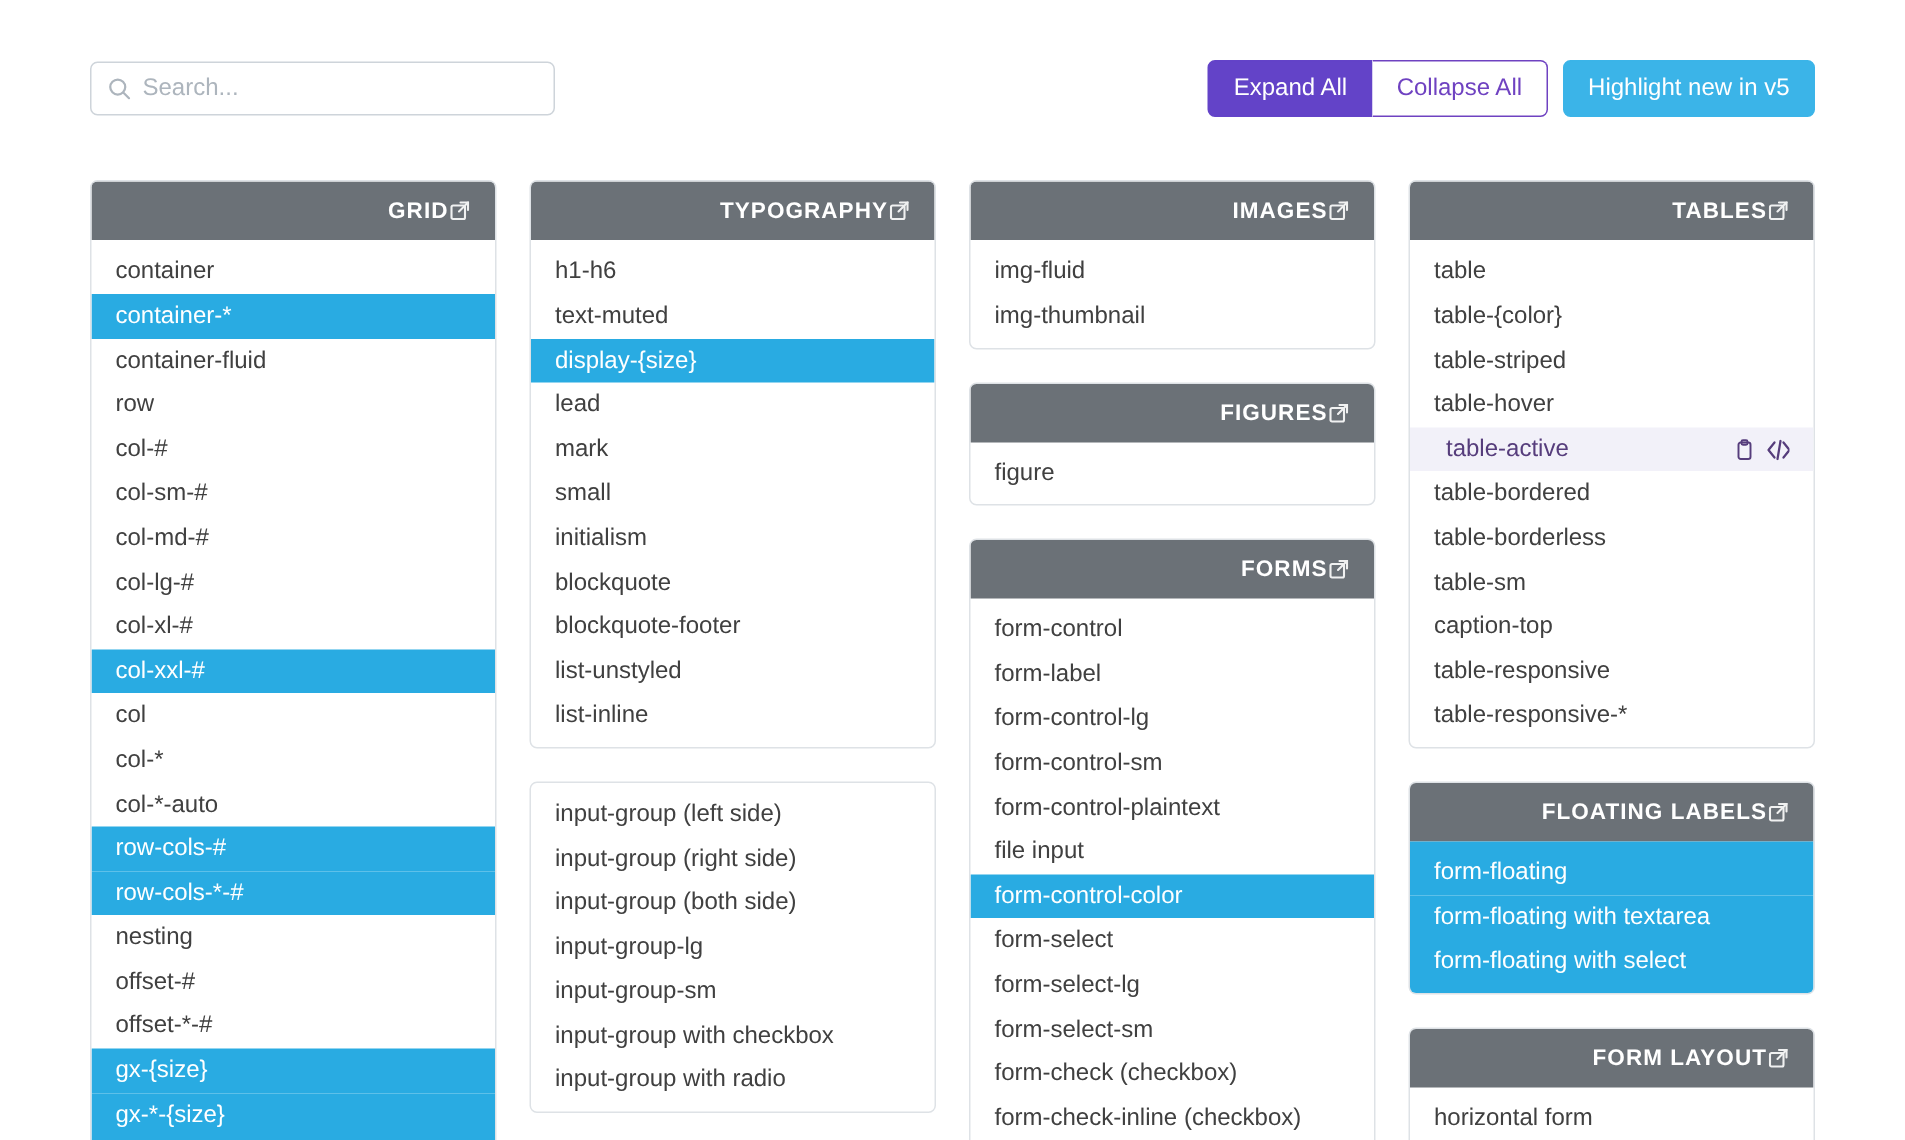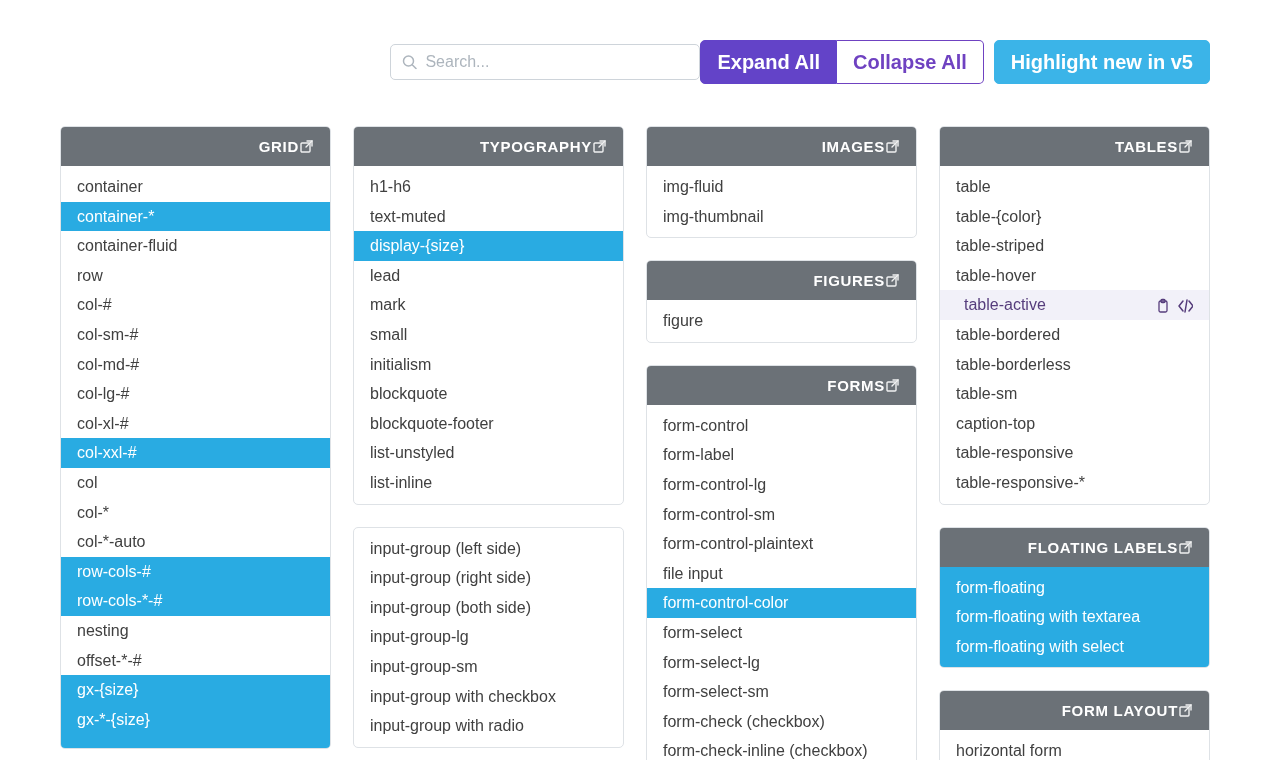--- a/index.html
+++ b/index.html
@@ -24,21 +24,21 @@
     font-size: 16px;
     color: var(--text);
     -webkit-font-smoothing: antialiased;
   }
   .wrap {
     padding: 40px 60px 0 60px;
   }
   .toolbar {
     display: flex;
     align-items: center;
-    justify-content: flex-end;
+    justify-content: space-between;
     margin-bottom: 42px;
   }
   .search {
     position: relative;
     width: 310px;
   }
   .search-icn {
     position: absolute;
     left: 12px; top: 50%;
     transform: translateY(-50%);
@@ -55,22 +55,22 @@
     color: #495057;
     background: #fff;
   }
   .search input::placeholder { color: #adb5bd; font-style: normal; }
 
   .btns { display: flex; gap: 10px; }
   .btn-group { display: inline-flex; }
   .btn {
     display: inline-block;
     padding: 7px 16px;
-    font-size: 20px;
-    font-weight: 700;
+    font-size: 16px;
+    font-weight: 400;
     border: 1px solid transparent;
     cursor: pointer;
     user-select: none;
     line-height: 1.4;
   }
   .btn-primary {
     background: var(--purple-btn2);
     color: #fff;
     border-color: var(--purple-btn2);
     border-radius: var(--radius) 0 0 var(--radius);
@@ -256,20 +256,23 @@
             <div class="item highlighted">
               <span>row-cols-#</span>
             </div>
             <div class="item highlighted">
               <span>row-cols-*-#</span>
             </div>
             <div class="item">
               <span>nesting</span>
             </div>
             <div class="item">
+              <span>offset-#</span>
+            </div>
+            <div class="item">
               <span>offset-*-#</span>
             </div>
             <div class="item highlighted">
               <span>gx-{size}</span>
             </div>
             <div class="item highlighted">
               <span>gx-*-{size}</span>
             </div>
             <div class="item highlighted"></div>
           </div>

